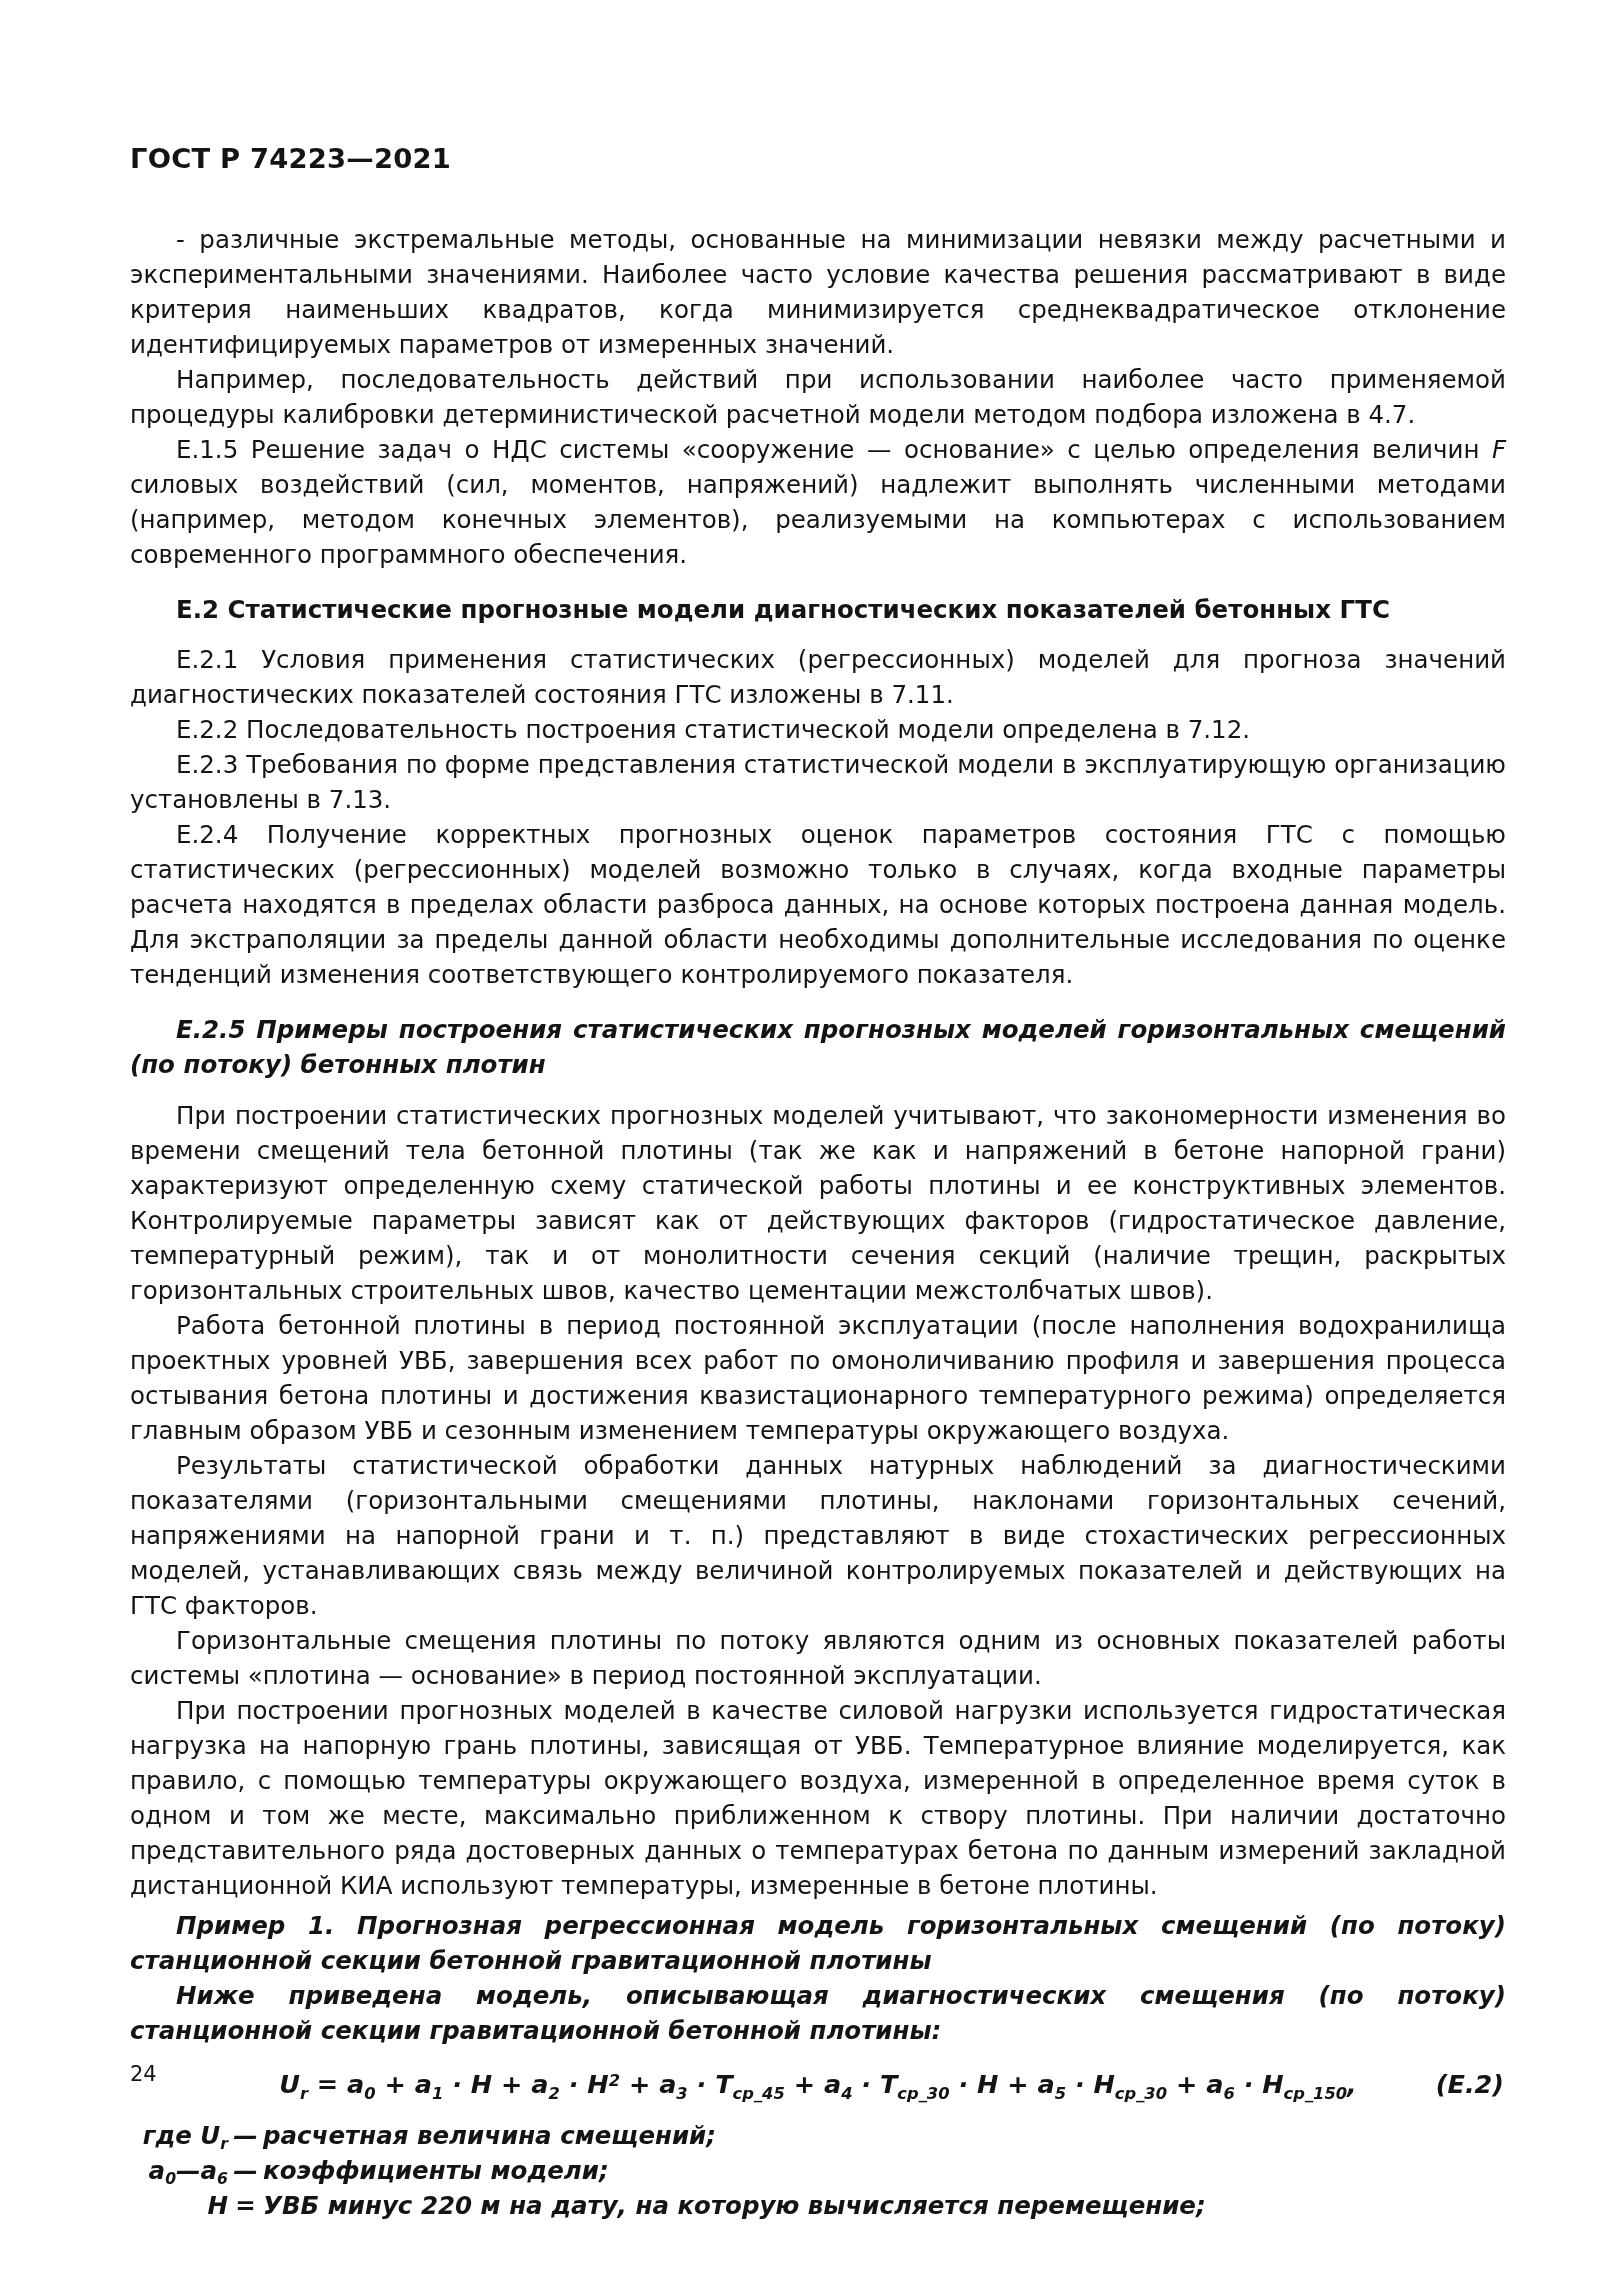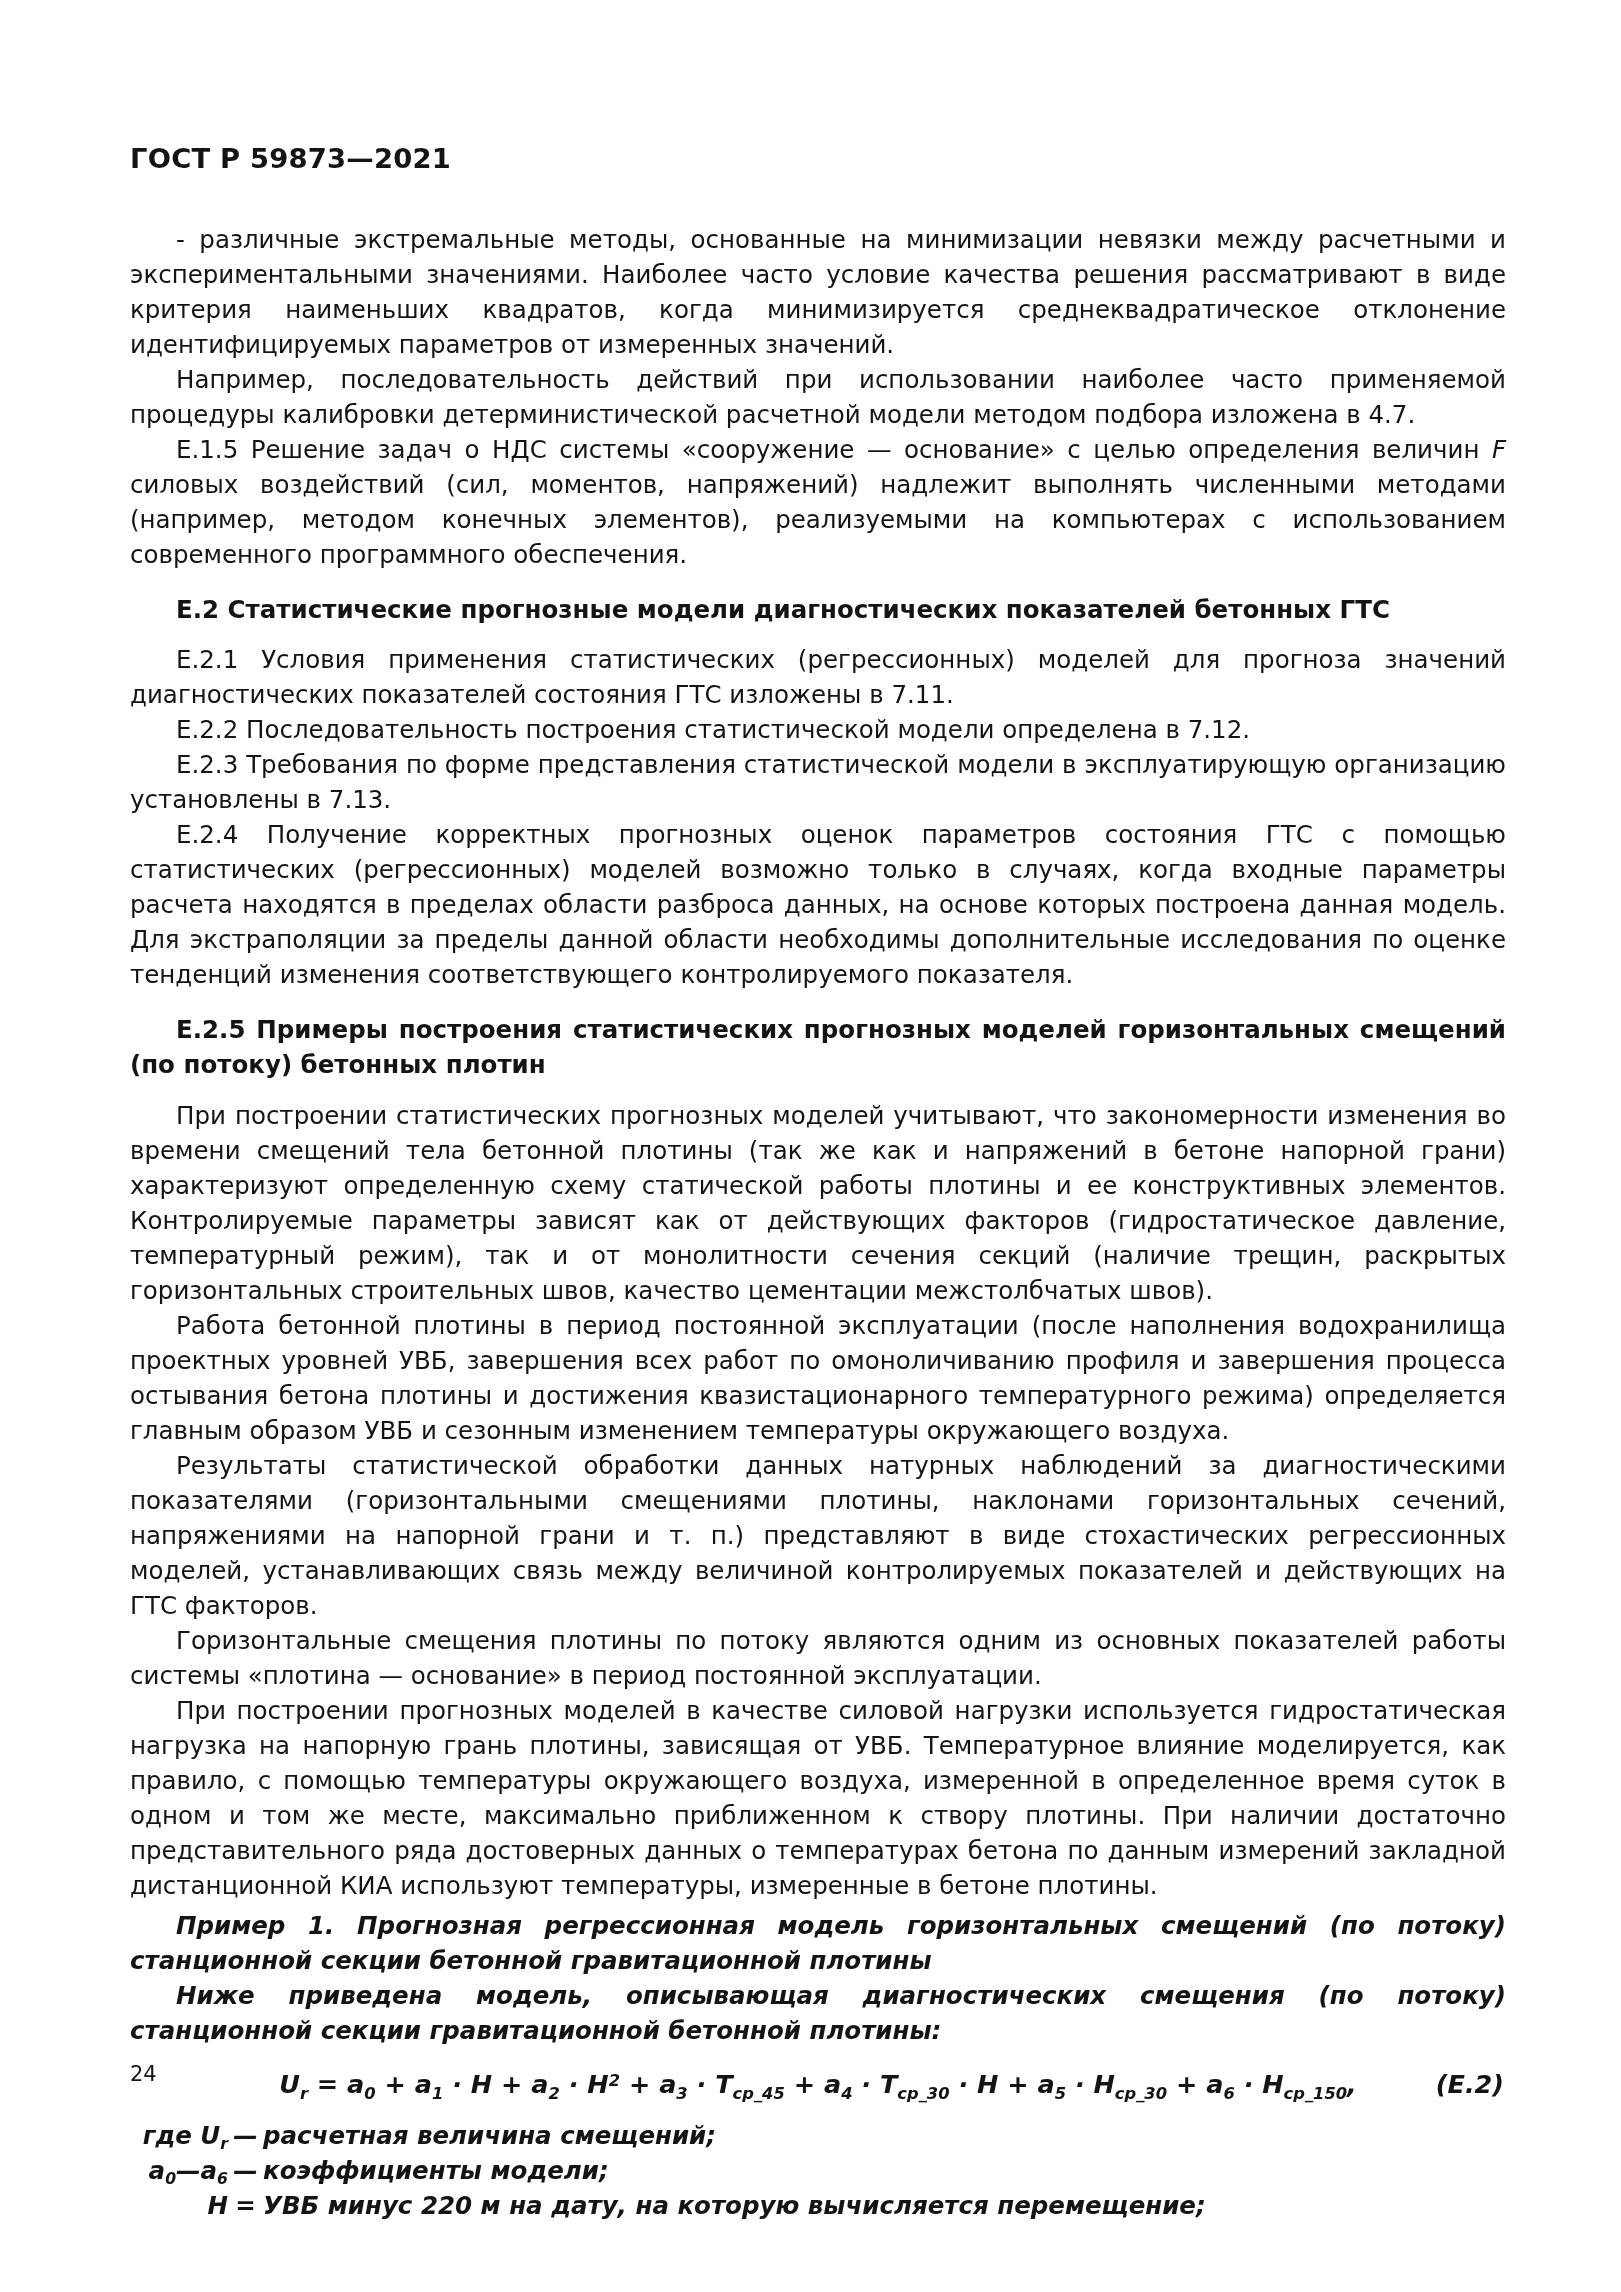--- a/index.html
+++ b/index.html
@@ -21,21 +21,21 @@
     font-size:24.5px; line-height:35px;
   }
   .para {
     margin:0; text-align:justify; text-indent:46px;
   }
   .para.noindent { text-indent:0; }
   .heading {
     margin:19.6px 0 15.7px 0;
     font-weight:bold; text-indent:46px;
   }
-  .heading.justify { text-align:justify; }
+  .heading.justify { text-align:justify;font-style:italic; }
   .example {
     margin:0; font-weight:bold; font-style:italic;
     text-align:justify; text-indent:46px;
   }
   .example.first { margin-top:5px; }
   .formula-row {
     position:relative; margin:19.6px 0 15.7px 0;
     text-align:center; font-weight:bold; font-style:italic; font-size:25.5px;
   }
   .eq-number { position:absolute; right:2px; top:0; }
@@ -47,21 +47,21 @@
   sub { font-size:64%; vertical-align:-0.35em; line-height:0; }
   sup { font-size:64%; vertical-align:0.45em; line-height:0; }
   .page-number {
     position:absolute; left:130px; top:2062px; font-size:21px;
   }
 </style>
 </head>
 <body>
 
 <div class="page">
-  <div class="running-header">ГОСТ Р 59873—2021</div>
+  <div class="running-header">ГОСТ Р 74223—2021</div>
   <main class="content" id="content">
       <div class="para">- различные экстремальные методы, основанные на минимизации невязки между расчетными и экспериментальными значениями. Наиболее часто условие качества решения рассматривают в виде критерия наименьших квадратов, когда минимизируется среднеквадратическое отклонение идентифицируемых параметров от измеренных значений.</div>
       <div class="para">Например, последовательность действий при использовании наиболее часто применяемой процедуры калибровки детерминистической расчетной модели методом подбора изложена в 4.7.</div>
       <div class="para">Е.1.5 Решение задач о НДС системы «сооружение — основание» с целью определения величин <i>F</i> силовых воздействий (сил, моментов, напряжений) надлежит выполнять численными методами (например, методом конечных элементов), реализуемыми на компьютерах с использованием современного программного обеспечения.</div>
       <div class="heading">Е.2 Статистические прогнозные модели диагностических показателей бетонных ГТС</div>
       <div class="para">Е.2.1 Условия применения статистических (регрессионных) моделей для прогноза значений диагностических показателей состояния ГТС изложены в 7.11.</div>
       <div class="para">Е.2.2 Последовательность построения статистической модели определена в 7.12.</div>
       <div class="para">Е.2.3 Требования по форме представления статистической модели в эксплуатирующую организацию установлены в 7.13.</div>
       <div class="para">Е.2.4 Получение корректных прогнозных оценок параметров состояния ГТС с помощью статистических (регрессионных) моделей возможно только в случаях, когда входные параметры расчета находятся в пределах области разброса данных, на основе которых построена данная модель. Для экстраполяции за пределы данной области необходимы дополнительные исследования по оценке тенденций изменения соответствующего контролируемого показателя.</div>
       <div class="heading justify">Е.2.5 Примеры построения статистических прогнозных моделей горизонтальных смещений (по потоку) бетонных плотин</div>

